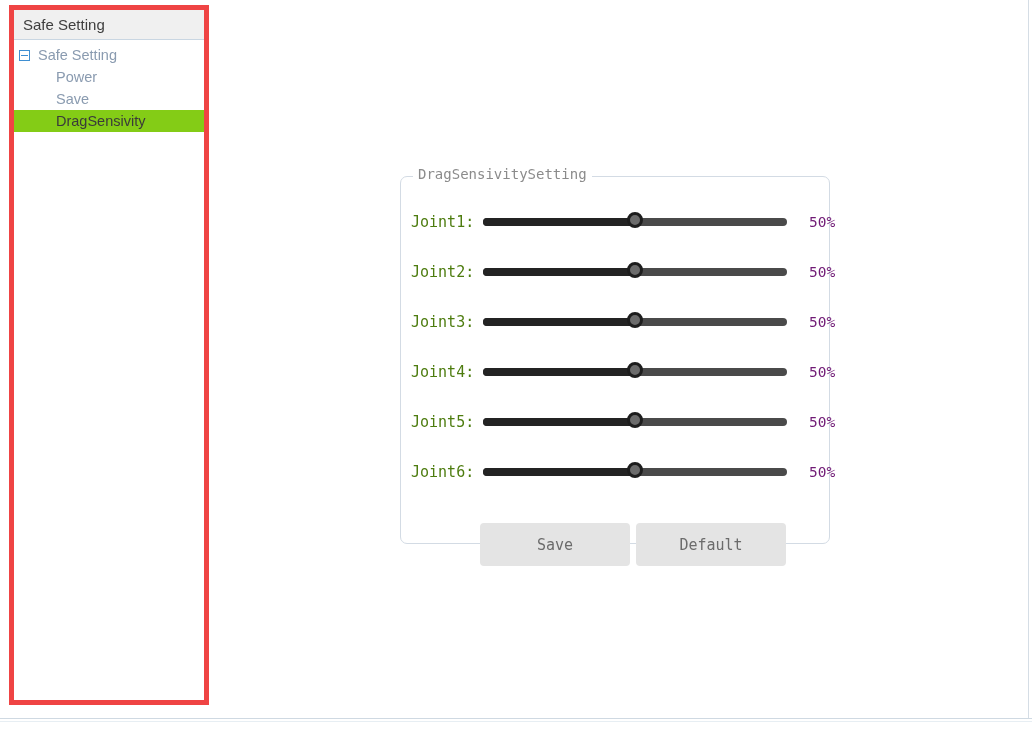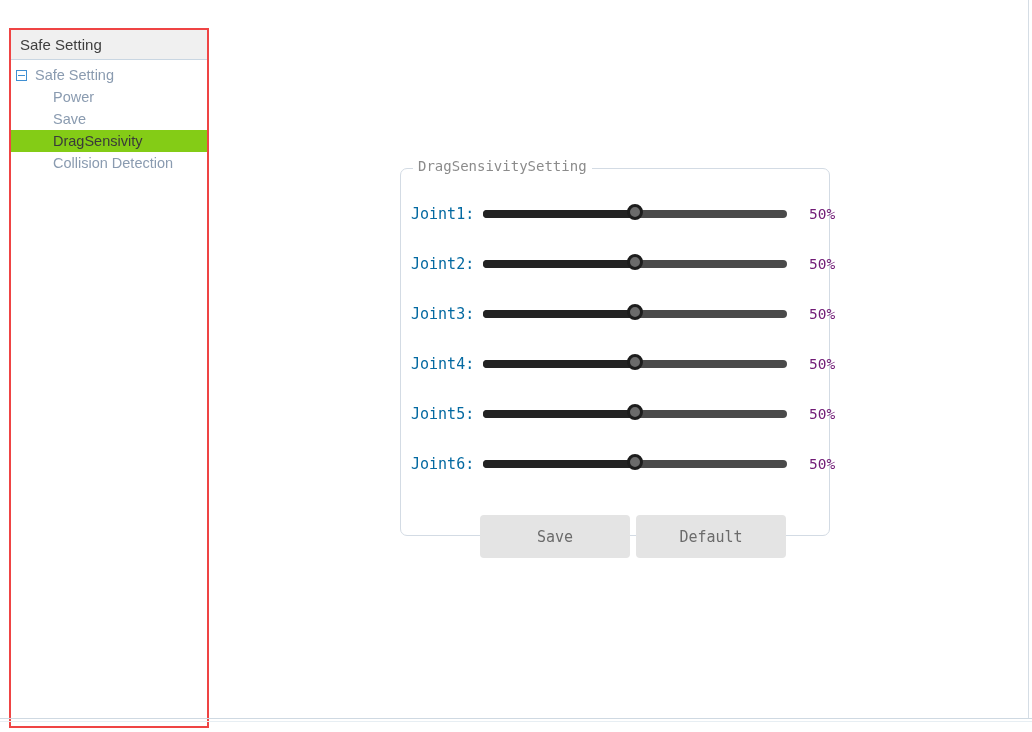--- a/index.html
+++ b/index.html
@@ -36,23 +36,22 @@
     left: 0; top: 721px;
     width: 1032px; height: 1px;
     background: #e7eef3;
   }
 
   
   .tree-panel {
     position: absolute;
     left: 9px; top: 5px;
     width: 200px; height: 700px;
-    border: 2px solid #ef4444;
-    background: #ffffff;
-    margin-top: 23px;
+    border: 5px solid #ef4444;
+    background: #ffffff;
   }
   .tree-header {
     height: 30px;
     background: #f0f0f0;
     border-bottom: 1px solid #c9d6e2;
     display: flex;
     align-items: center;
     padding-left: 9px;
     font-size: 15px;
     color: #3e3e3e;
@@ -88,21 +87,21 @@
     position: absolute;
     left: 1px; top: 4px;
     width: 7px; height: 1px;
     background: #3f8fd2;
   }
   .tree-label { line-height: 1; }
 
   
   .groupbox {
     position: absolute;
-    left: 400px; top: 168px;
+    left: 400px; top: 176px;
     width: 430px; height: 368px;
     border: 1px solid #d3dbe4;
     border-radius: 7px;
     background: #ffffff;
   }
   .groupbox-title {
     position: absolute;
     left: 12px; top: -11px;
     background: #ffffff;
     padding: 0 5px;
@@ -121,21 +120,21 @@
   }
   .slider-row {
     height: 50px;
     display: flex;
     align-items: center;
     padding-left: 10px;
   }
   .joint-label {
     font-family: "DejaVu Sans Mono", monospace;
     font-size: 15px;
-    color: #0369a1;
+    color: #4d7c0f;
     width: 72px;
     flex: 0 0 auto;
     white-space: nowrap;
   }
   .slider {
     position: relative;
     width: 304px;
     height: 18px;
     flex: 0 0 auto;
     margin-left: 0px;
@@ -217,23 +216,20 @@
 
       <div class="tree-row child">
         <span class="tree-label">Save</span>
       </div>
 
 
       <div class="tree-row child selected">
         <span class="tree-label">DragSensivity</span>
       </div>
 
-      <div class="tree-row child">
-        <span class="tree-label">Collision Detection</span>
-      </div>
 
     </div>
   </div>
 
   <div class="groupbox">
     <div class="groupbox-title">DragSensivitySetting</div>
 
     <div class="rows">
 
       <div class="slider-row">

